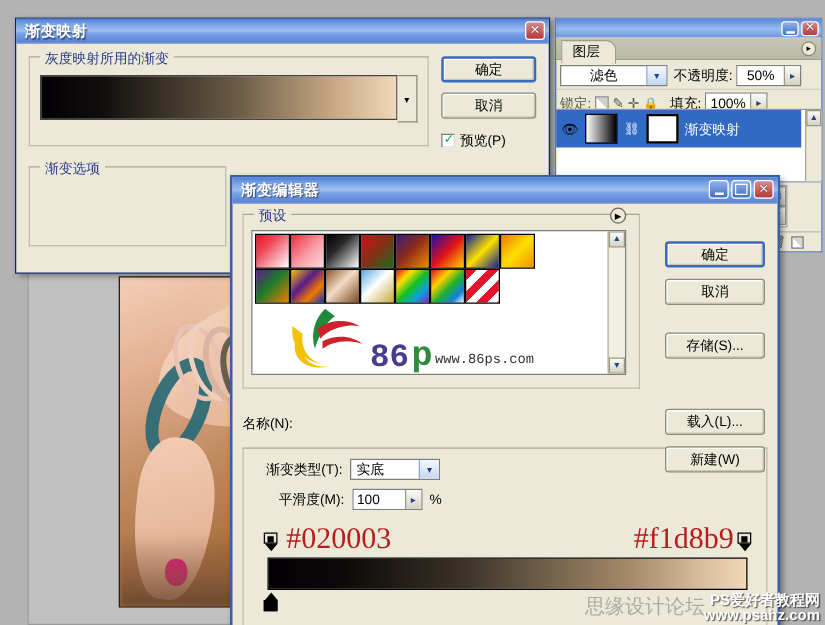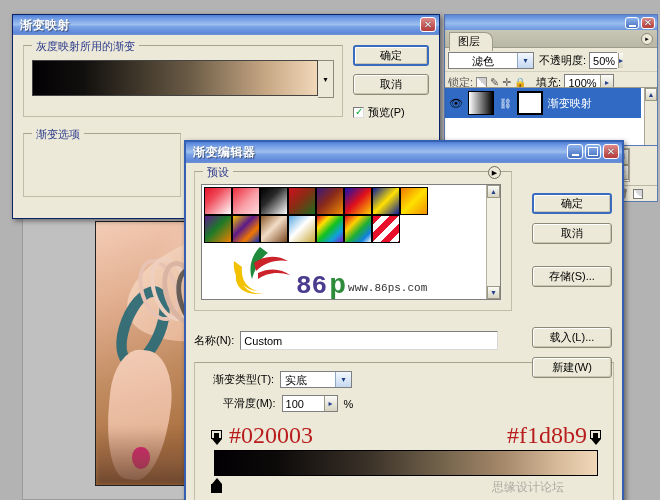--- a/index.html
+++ b/index.html
@@ -224,21 +224,21 @@
   .bottom-wm {
     position: absolute; right: 4px; bottom: 1px;
     text-align: right; line-height: 1.05;
     font-weight: bold; color: #fff;
     text-shadow: 1px 1px 1px rgba(0,0,0,.65);
     font-size: 12px;
     pointer-events: none;
   }
   .faint-wm {
     position: absolute; right: 96px; bottom: 4px;
-    color: rgba(120,120,120,.55); font-size: 12px;
+    color: rgba(120,120,120,.55); font-size: 16px;
     pointer-events: none; white-space: nowrap;
   }
 </style>
 </head>
 <body>
 
 <div id="root">
 
   <div style="position:absolute;left:22px;top:218px;width:338px;height:282px;background:#c0c0c0;border:1px solid #9a9a9a;overflow:hidden;">
     <div style="position:absolute;left:72px;top:2px;width:268px;height:265px;border:1px solid #222;overflow:hidden;background:#b88a66;">
@@ -283,21 +283,21 @@
         <span>▸</span>
       </div>
     </div>
 
     <div class="lp-row" style="padding-top:4px;">
       <div class="combo" style="width:86px;">
         <span class="val">滤色</span>
         <span class="cbtn">▾</span>
       </div>
       <span style="margin-left:2px;white-space:nowrap;">不透明度:</span>
-      <div style="display:flex;height:17px;border:1px solid #7f7f7f;background:#fff;width:28px;">
+      <div style="display:flex;height:17px;border:1px solid #7f7f7f;background:#fff;width:52px;">
         <span class="field" style="border:none;flex:1;line-height:14px;">50%</span>
         <span class="arrowbtn">▸</span>
       </div>
     </div>
 
     <div class="lp-row" style="border-top:1px solid #d2cfbe;">
       <span style="color:#555;">锁定:</span>
       <span style="display:inline-block;width:11px;height:11px;border:1px solid #8a8a8a;background:linear-gradient(45deg,#fff 50%,#cfcfcf 50%);"></span>
       <span style="font-size:11px;color:#555;">✎</span>
       <span style="font-size:11px;color:#555;">✛</span>
@@ -431,21 +431,20 @@
             </div>
             <div class="sc-btn">
               <span>▼</span>
             </div>
           </div>
         </div>
       </div>
 
       <div style="display:flex;align-items:center;gap:6px;margin-top:20px;">
         <span style="white-space:nowrap;">名称(N):</span>
-        <input class="field" style="width: 258px; height: 19px; font-family: &quot;Liberation Sans&quot;, sans-serif;" value="Custom">
       </div>
 
       <div class="grp" style="width:420px;height:150px;margin-top:12px;padding:10px 6px 6px 6px;">
         <div style="display:flex;align-items:center;gap:6px;margin:-2px 0 0 12px;">
           <span style="white-space:nowrap;">渐变类型(T):</span>
           <div class="combo" style="width:72px;">
             <span class="val">实底</span>
             <span class="cbtn">▾</span>
           </div>
         </div>
@@ -491,14 +490,18 @@
         <div class="btn default" style="margin-bottom:9px;">确定</div>
         <div class="btn" style="margin-bottom:22px;">取消</div>
         <div class="btn" style="margin-bottom:40px;">存储(S)...</div>
         <div class="btn" style="margin-bottom:9px;">载入(L)...</div>
         <div class="btn">新建(W)</div>
       </div>
     </div>
   </div>
 
   <div class="faint-wm">思缘设计论坛</div>
+  <div class="bottom-wm">
+    <div>PS爱好者教程网</div>
+    <div>www.psahz.com</div>
+  </div>
 
 </div>
 
 </body></html>

